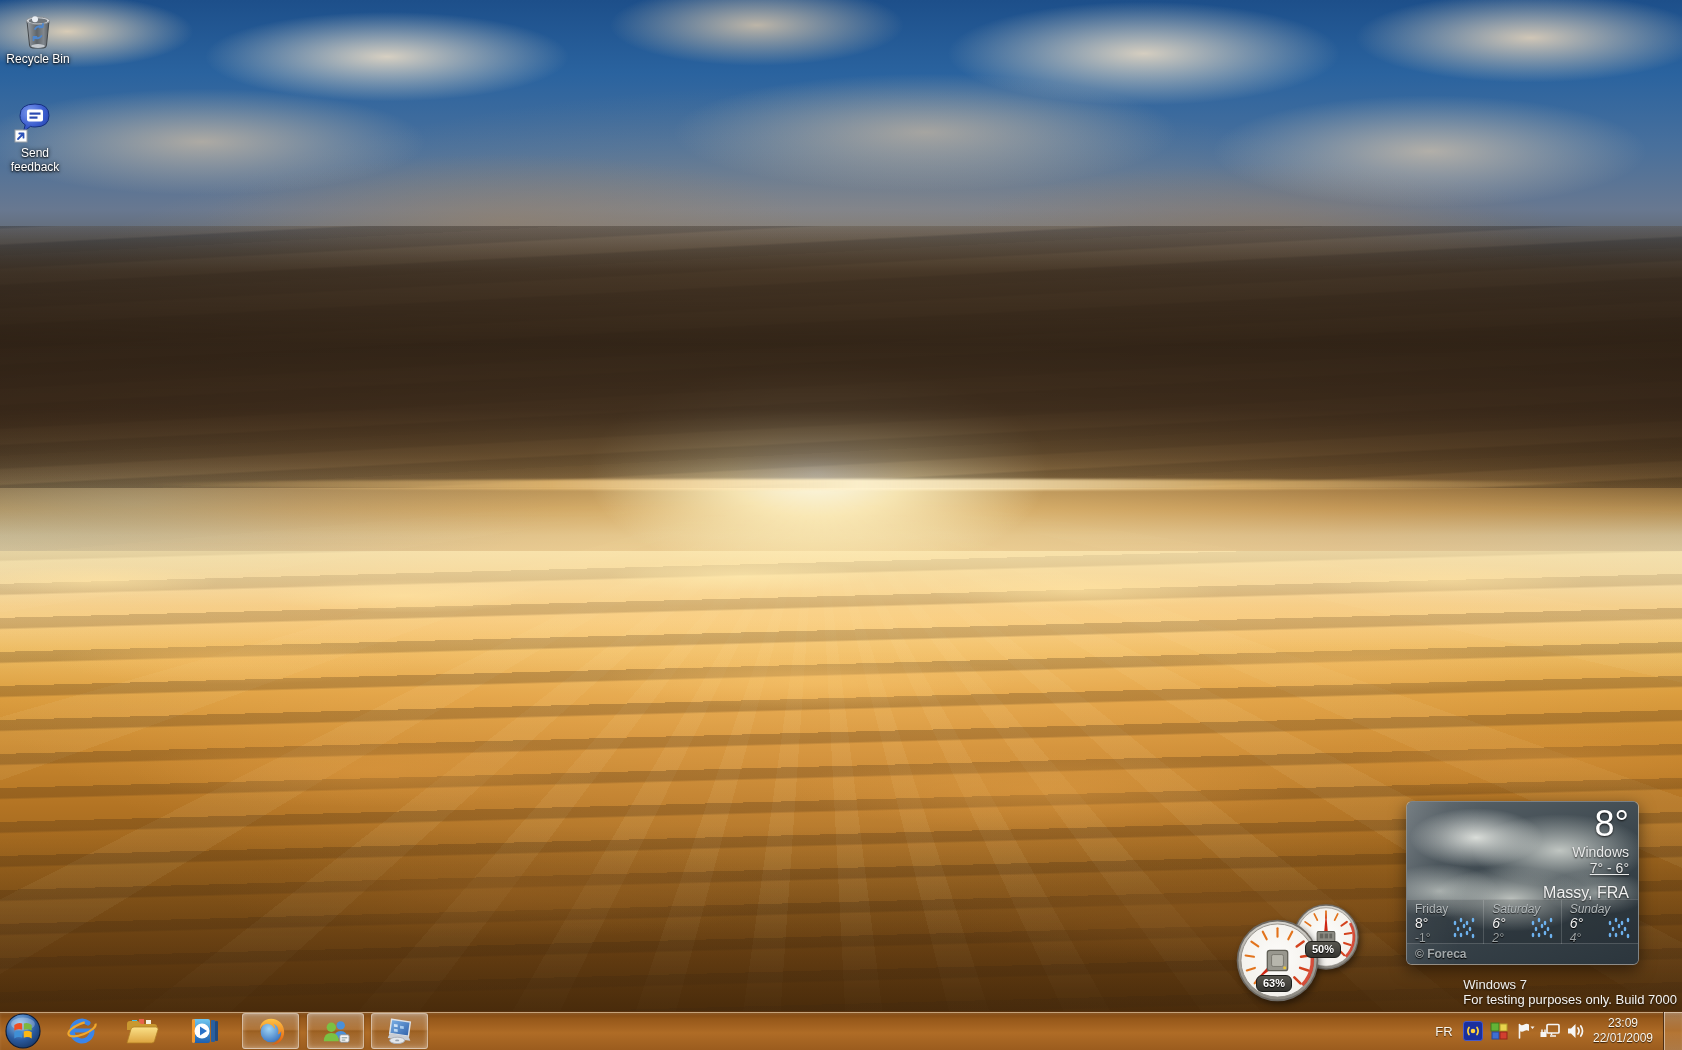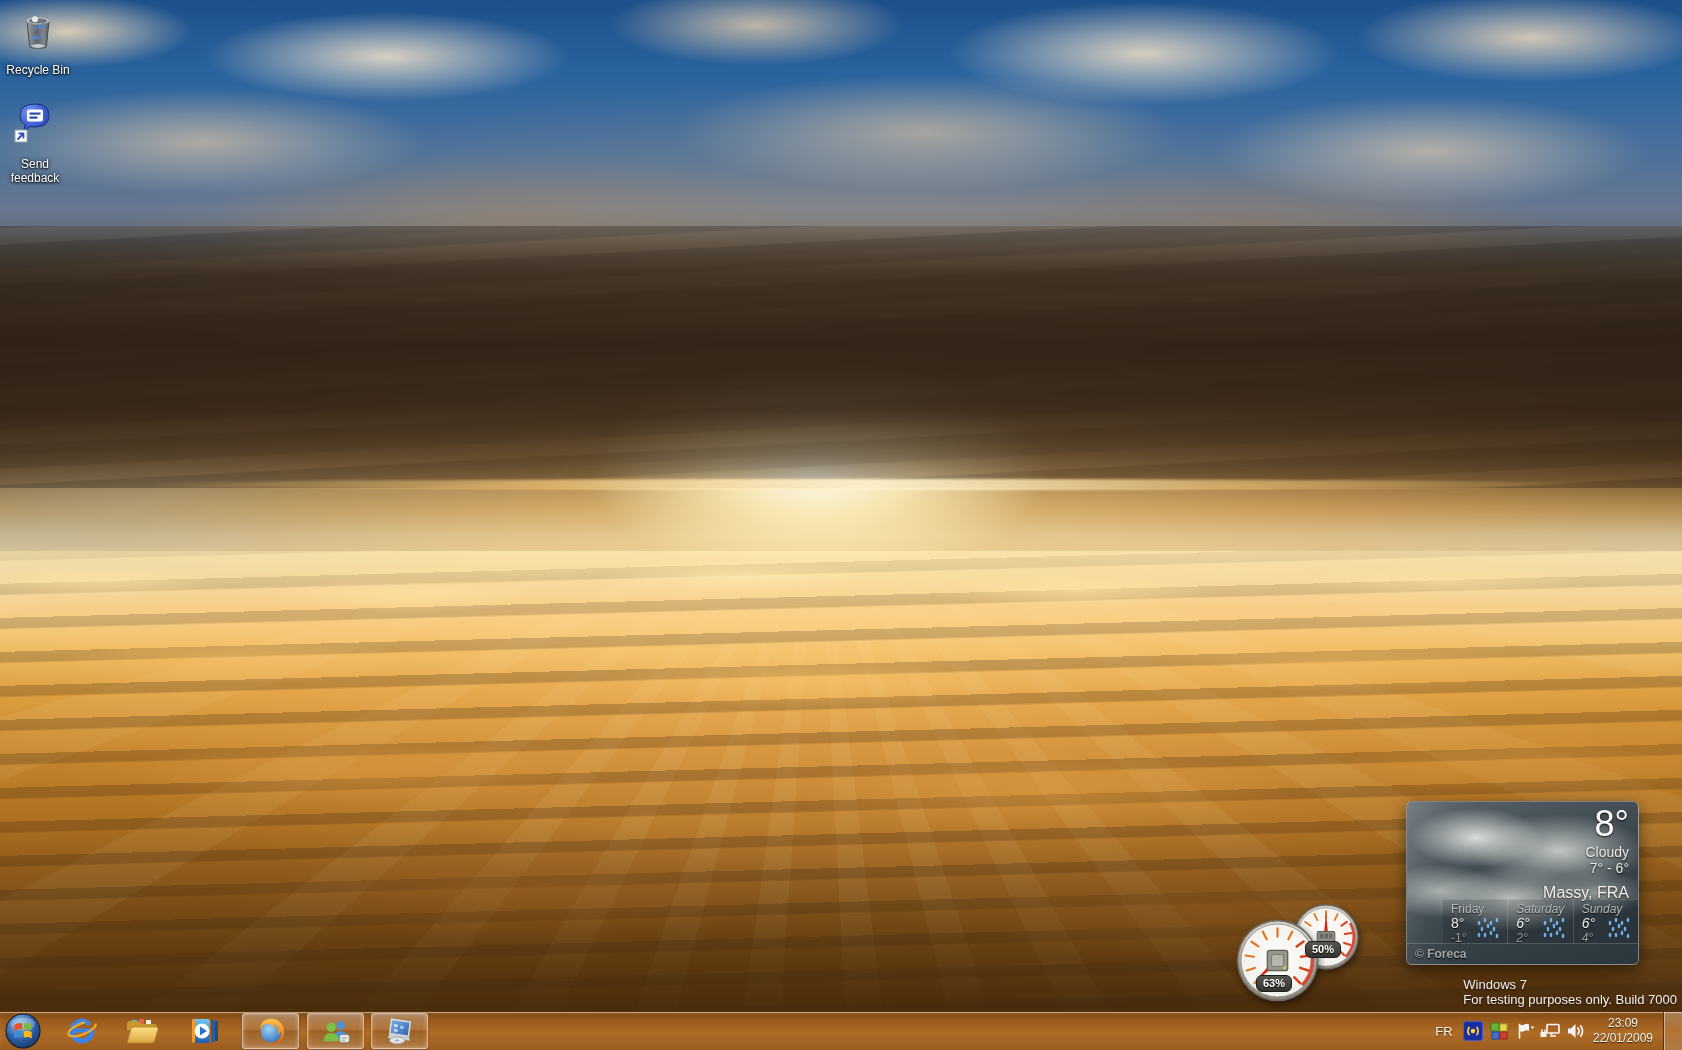--- a/index.html
+++ b/index.html
@@ -52,21 +52,21 @@
     radial-gradient(ellipse 360px 56px at 62% 48%, rgba(230,162,70,.4), rgba(230,162,70,0) 70%),
     radial-gradient(ellipse 320px 50px at 92% 42%, rgba(222,152,62,.38), rgba(222,152,62,0) 70%),
     radial-gradient(ellipse 420px 70px at 30% 68%, rgba(150,95,32,.5), rgba(150,95,32,0) 70%),
     radial-gradient(ellipse 440px 74px at 72% 72%, rgba(140,88,30,.5), rgba(140,88,30,0) 70%),
     repeating-linear-gradient(-1.5deg, rgba(70,44,16,0) 0 22px, rgba(64,40,15,.26) 24px 34px),
     linear-gradient(180deg, rgba(0,0,0,0) 55%, rgba(38,21,6,.5) 100%);}
 
   
   .desk-icon{position:absolute;width:76px;text-align:center;cursor:default;}
   .desk-icon .ic{display:block;margin:0 auto;}
-  .desk-icon .lbl{display:block;margin-top:12px;color:#fff;font-size:12px;line-height:14px;
+  .desk-icon .lbl{display:block;margin-top:1px;color:#fff;font-size:12px;line-height:14px;
     text-shadow:0 1px 2px #000,0 0 4px rgba(0,0,0,.9);}
   .di-recycle{left:0;top:5px;}
   .di-feedback{left:-3px;top:99px;}
 
   
   .watermark{position:absolute;right:5px;bottom:43px;text-align:left;color:rgba(255,255,255,.95);
     font-size:13px;line-height:15px;text-shadow:0 1px 2px rgba(0,0,0,.75);}
 
   
   .weather{position:absolute;left:1406px;top:801px;width:231px;height:162px;border-radius:6px;
@@ -77,24 +77,24 @@
     radial-gradient(ellipse 125px 52px at 66% 30%, rgba(206,211,206,.9), rgba(206,211,206,0) 70%),
     radial-gradient(ellipse 85px 38px at 14% 55%, rgba(190,196,192,.8), rgba(190,196,192,0) 70%),
     radial-gradient(ellipse 115px 46px at 45% 60%, rgba(211,215,209,.85), rgba(211,215,209,0) 70%),
     radial-gradient(ellipse 75px 32px at 82% 56%, rgba(182,188,184,.7), rgba(182,188,184,0) 70%),
     linear-gradient(160deg,#5a646a,#39444b 50%,#2c363d);}
   .w-sheen{position:absolute;inset:0;background:
     linear-gradient(100deg, rgba(255,255,255,.17), rgba(255,255,255,.04) 16%, rgba(255,255,255,0) 30%);}
   .w-current{position:absolute;top:2px;right:9px;text-align:right;text-shadow:0 1px 2px rgba(0,0,0,.8);}
   .w-temp{font-size:36px;line-height:40px;font-weight:normal;}
   .w-cond{font-size:14px;line-height:16px;color:#e9eaea;}
-  .w-range{font-size:14px;line-height:16px;color:#e9eaea;}
+  .w-range{font-size:14px;line-height:16px;color:#e9eaea;text-decoration:underline;}
   .w-loc{font-size:16px;line-height:18px;margin-top:8px;color:#f2f2f2;}
   .w-forecast{position:absolute;left:0;right:0;top:97px;height:44px;display:flex;
-    border-top:1px solid rgba(255,255,255,.14);background:rgba(18,24,28,.18);margin-left:36px;}
+    border-top:1px solid rgba(255,255,255,.14);background:rgba(18,24,28,.18);}
   .w-col{flex:1;padding:2px 6px 0 8px;position:relative;}
   .w-col + .w-col{border-left:1px solid rgba(255,255,255,.16);font-style:italic;}
   .w-day{font-size:12px;color:#b3b9bb;line-height:14px;text-shadow:0 1px 1px rgba(0,0,0,.7);}
   .w-temps{float:left;}
   .w-hi{font-size:14px;color:#f4f4f4;line-height:15px;text-shadow:0 1px 1px #000;}
   .w-lo{font-size:12px;color:#9aa0a2;line-height:14px;text-shadow:0 1px 1px #000;}
   .w-rain{position:absolute;right:5px;top:16px;}
   .w-footer{position:absolute;left:0;right:0;bottom:0;height:21px;border-top:1px solid rgba(255,255,255,.18);
     font-size:12px;color:#a2a8aa;padding:3px 0 0 8px;box-sizing:border-box;text-shadow:0 1px 1px #000;font-weight:bold;}
 
@@ -188,21 +188,21 @@
   <div class="watermark">
     <div>Windows 7</div>
     <div>For testing purposes only. Build 7000</div>
   </div>
 
   <div class="weather">
     <div class="w-map"></div>
     <div class="w-sheen"></div>
     <div class="w-current">
       <div class="w-temp">8°</div>
-      <div class="w-cond">Cloudy</div>
+      <div class="w-cond">Windows</div>
       <div class="w-range">7° - 6°</div>
       <div class="w-loc">Massy, FRA</div>
     </div>
     <div class="w-forecast">
       <div class="w-col">
         <div class="w-day">Friday</div>
         <div class="w-temps">
           <div class="w-hi">8°</div>
           <div class="w-lo">-1°</div>
         </div>

